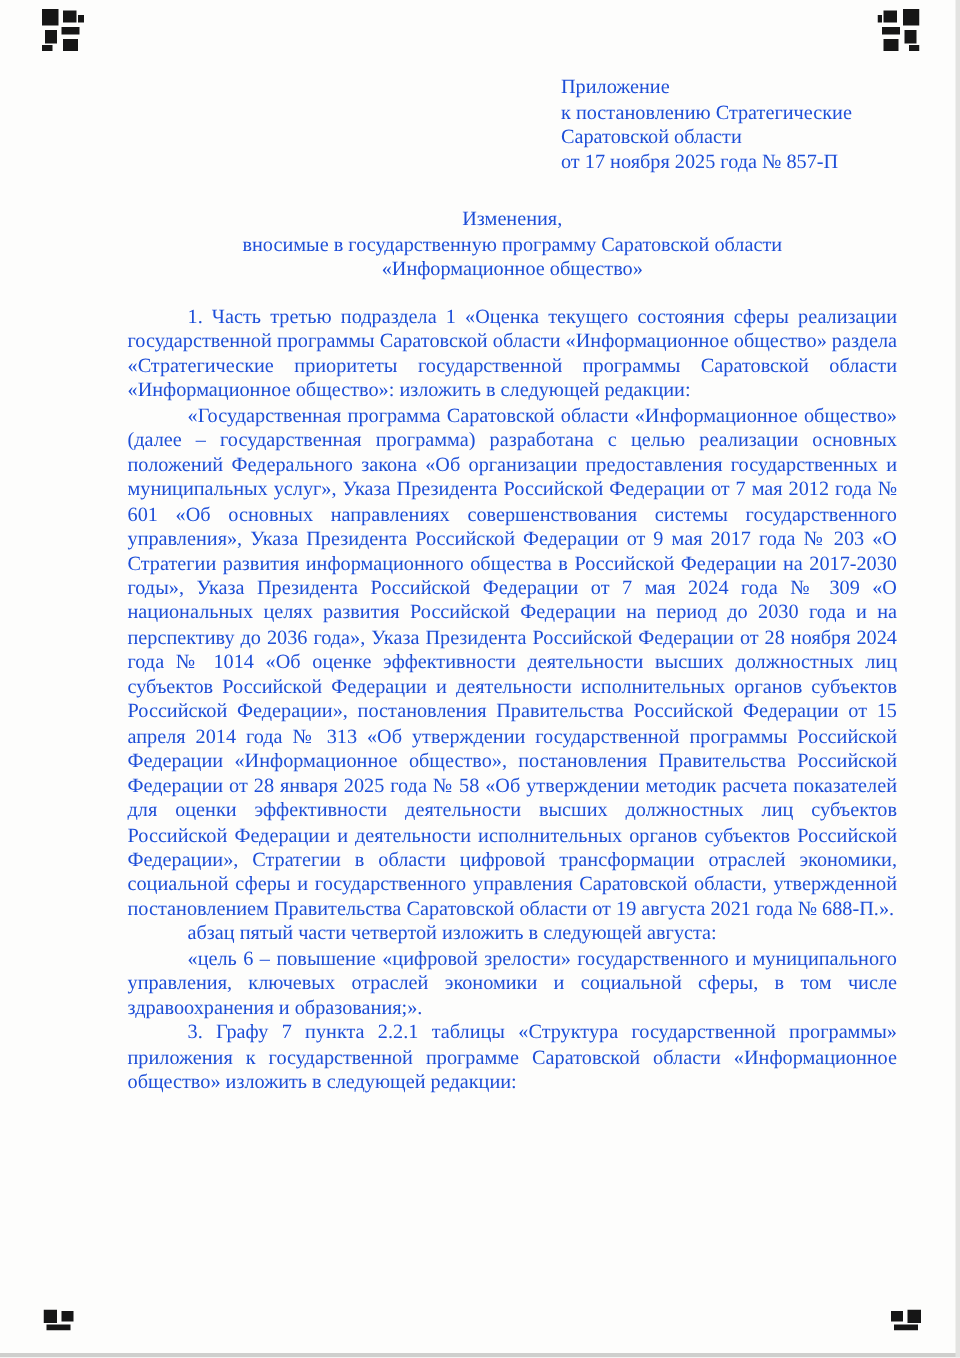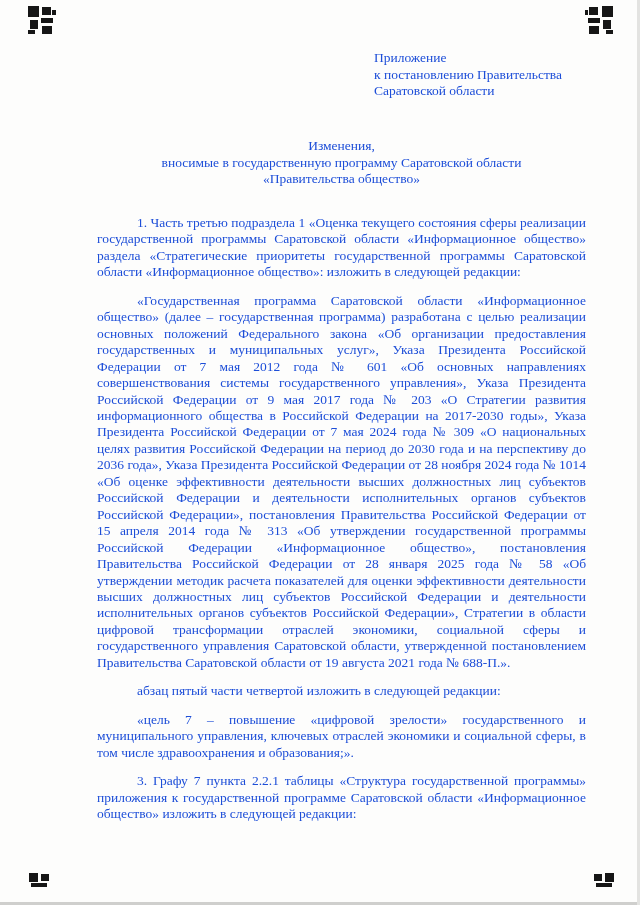--- a/index.html
+++ b/index.html
@@ -47,21 +47,21 @@
   .doc-body {
     position: absolute;
     left: 85px;
     top: 203px;
     width: 513px;
     font-size: 13.5px;
     line-height: 16.45px;
     text-align: justify;
   }
   .doc-body p {
-    margin: 12px;
+    margin: 0;
     text-indent: 40px;
   }
 </style>
 </head>
 <body>
 
 <div class="page">
 
   <span class="corner-mark tl">
     <svg width="28" height="28" viewBox="0 0 28 28">
@@ -95,31 +95,32 @@
   <span class="corner-mark br">
     <svg width="22" height="14" viewBox="0 0 22 14">
       <rect x="13" y="0" width="9" height="9"></rect>
       <rect x="2" y="1" width="8" height="7"></rect>
       <rect x="4" y="10" width="16" height="4"></rect>
     </svg>
   </span>
 
   <div class="annex">
     <div>Приложение</div>
-    <div>к постановлению Правительства</div>
+    <div>к постановлению Стратегические</div>
     <div>Саратовской области</div>
+    <div>от 17 ноября 2025 года № 857-П</div>
   </div>
 
   <div class="doc-title">
     <div>Изменения,</div>
     <div>вносимые в государственную программу Саратовской области</div>
-    <div>«Правительства общество»</div>
+    <div>«Информационное общество»</div>
   </div>
 
   <div class="doc-body">
     <p>1. Часть третью подраздела 1 «Оценка текущего состояния сферы реализации государственной программы Саратовской области «Информационное общество» раздела «Стратегические приоритеты государственной программы Саратовской области «Информационное общество»: изложить в следующей редакции:</p>
     <p>«Государственная программа Саратовской области «Информационное общество» (далее – государственная программа) разработана с целью реализации основных положений Федерального закона «Об организации предоставления государственных и муниципальных услуг», Указа Президента Российской Федерации от 7 мая 2012 года № 601 «Об основных направлениях совершенствования системы государственного управления», Указа Президента Российской Федерации от 9 мая 2017 года № 203 «О Стратегии развития информационного общества в Российской Федерации на 2017-2030 годы», Указа Президента Российской Федерации от 7 мая 2024 года № 309 «О национальных целях развития Российской Федерации на период до 2030 года и на перспективу до 2036 года», Указа Президента Российской Федерации от 28 ноября 2024 года № 1014 «Об оценке эффективности деятельности высших должностных лиц субъектов Российской Федерации и деятельности исполнительных органов субъектов Российской Федерации», постановления Правительства Российской Федерации от 15 апреля 2014 года № 313 «Об утверждении государственной программы Российской Федерации «Информационное общество», постановления Правительства Российской Федерации от 28 января 2025 года № 58 «Об утверждении методик расчета показателей для оценки эффективности деятельности высших должностных лиц субъектов Российской Федерации и деятельности исполнительных органов субъектов Российской Федерации», Стратегии в области цифровой трансформации отраслей экономики, социальной сферы и государственного управления Саратовской области, утвержденной постановлением Правительства Саратовской области от 19 августа 2021 года № 688-П.».</p>
-    <p>абзац пятый части четвертой изложить в следующей редакции:</p>
-    <p>«цель 7 – повышение «цифровой зрелости» государственного и муниципального управления, ключевых отраслей экономики и социальной сферы, в том числе здравоохранения и образования;».</p>
+    <p>абзац пятый части четвертой изложить в следующей августа:</p>
+    <p>«цель 6 – повышение «цифровой зрелости» государственного и муниципального управления, ключевых отраслей экономики и социальной сферы, в том числе здравоохранения и образования;».</p>
     <p>3. Графу 7 пункта 2.2.1 таблицы «Структура государственной программы» приложения к государственной программе Саратовской области «Информационное общество» изложить в следующей редакции:</p>
   </div>
 
 </div>
 
 </body></html>

